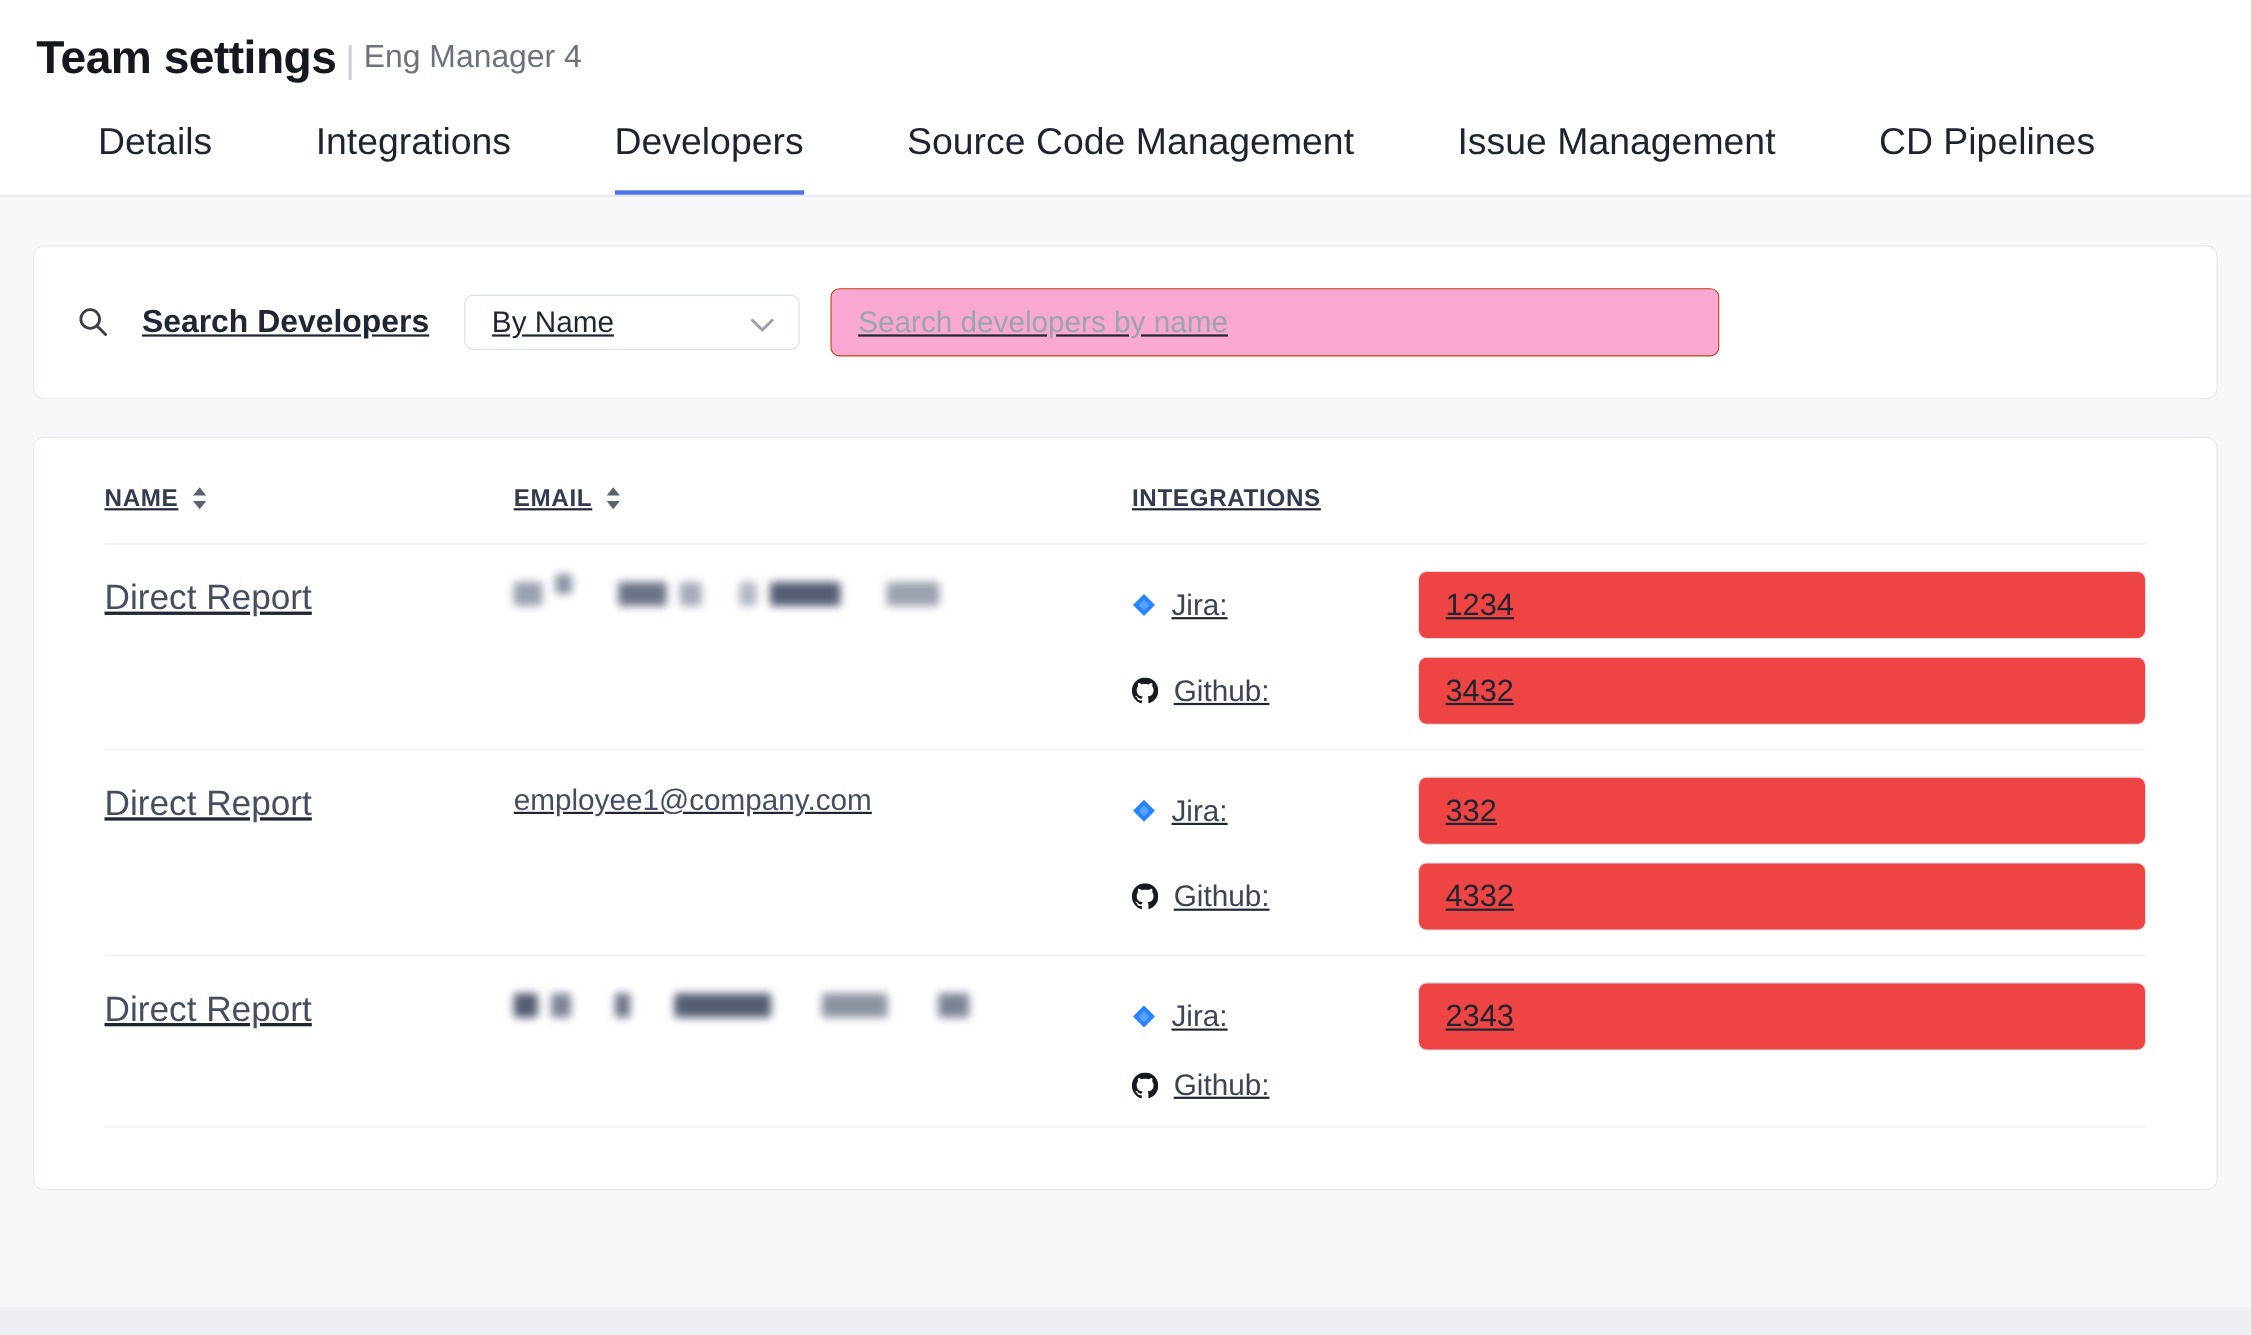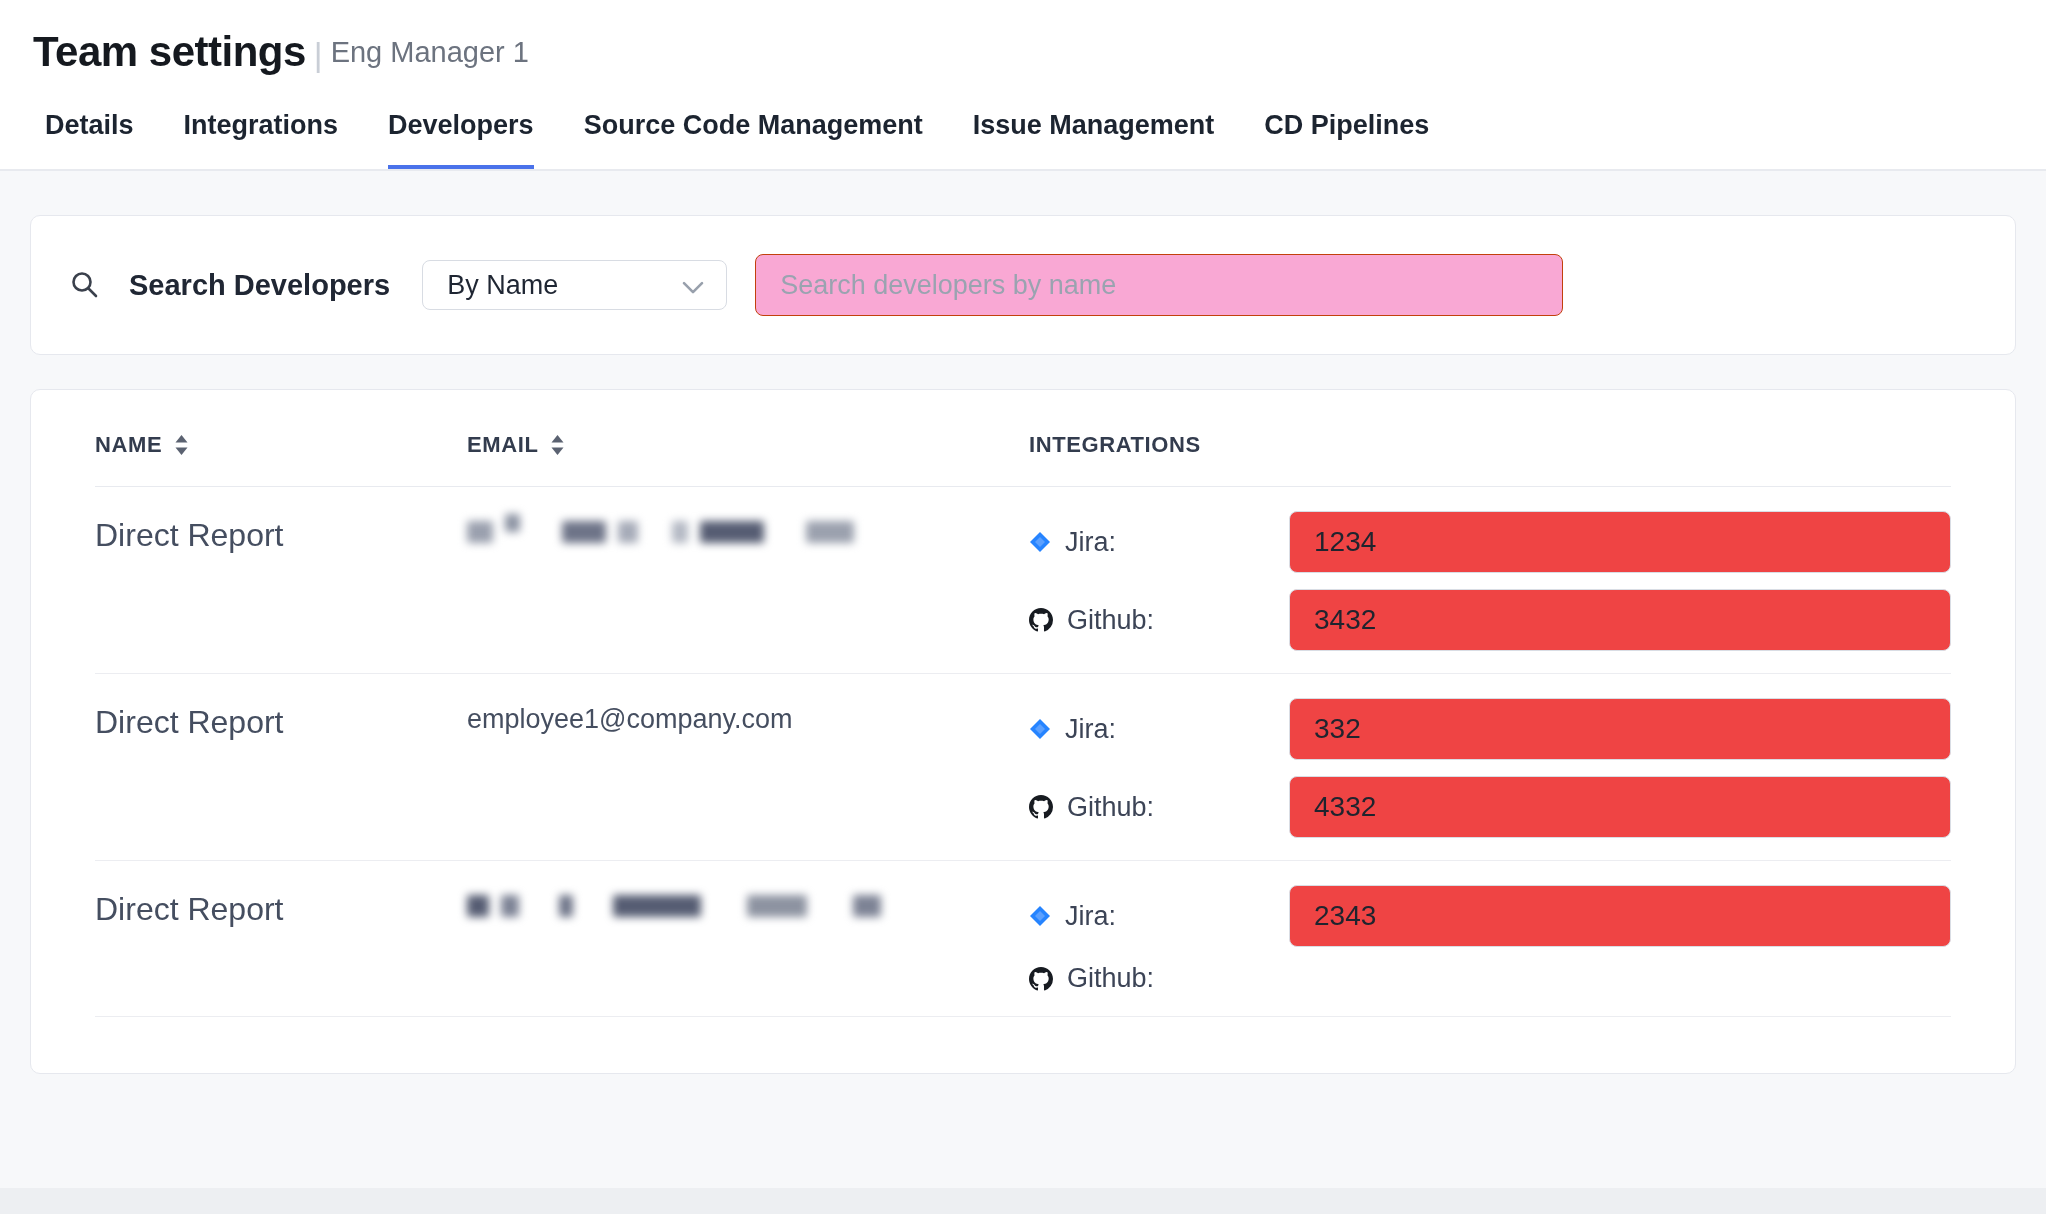--- a/index.html
+++ b/index.html
@@ -43,34 +43,35 @@
   }
 
   
   .tab-bar {
     display: flex;
     gap: 50px;
     padding: 0 45px;
     margin-top: 34px;
   }
   .tab {
-    font-size: 27px;
-    font-weight: 700;
+    font-size: 34px;
+    font-weight: 400;
     color: #1c2430;
     padding-bottom: 24px;
     border-bottom: 4px solid transparent;
     cursor: pointer;
     white-space: nowrap;
+    margin-left: 44px;
   }
   .tab.active {
     border-bottom-color: #4a72ea;
   }
 
   
-  .main { padding: 44px 30px 17px 30px; }
+  .main { padding: 44px 30px 17px 30px; text-decoration: underline; }
 
   .card {
     background: #ffffff;
     border: 1px solid #e6e8ee;
     border-radius: 10px;
   }
 
   
   .search-card {
     display: flex;
@@ -212,21 +213,21 @@
     background: #edeff2;
   }
 </style>
 </head>
 <body>
 
 <header class="app-header">
   <div class="title-row">
     <span class="page-title">Team settings</span>
     <span class="title-sep">|</span>
-    <span class="page-subtitle">Eng Manager 1</span>
+    <span class="page-subtitle">Eng Manager 4</span>
   </div>
 
   <nav class="tab-bar">
     <div class="tab">Details</div>
     <div class="tab">Integrations</div>
     <div class="tab active">Developers</div>
     <div class="tab">Source Code Management</div>
     <div class="tab">Issue Management</div>
     <div class="tab">CD Pipelines</div>
   </nav>

